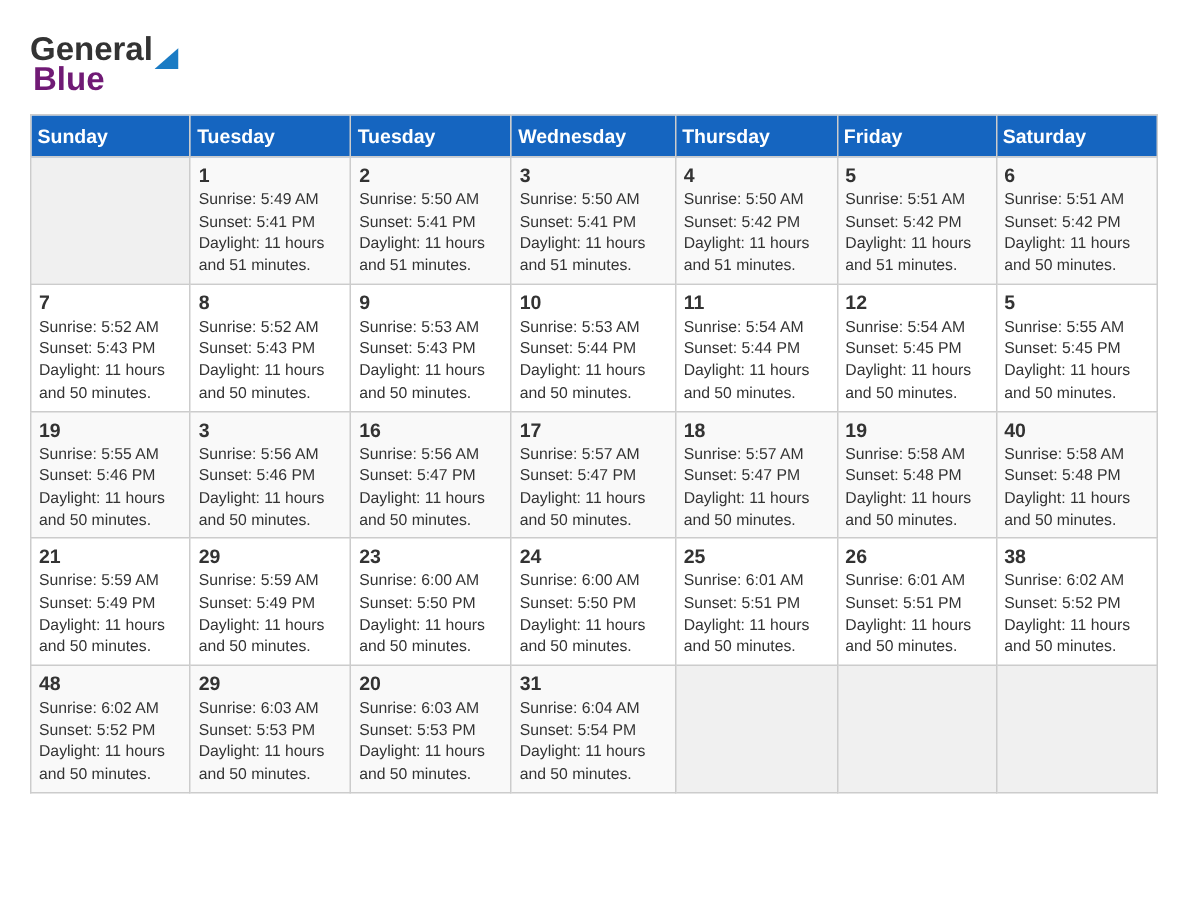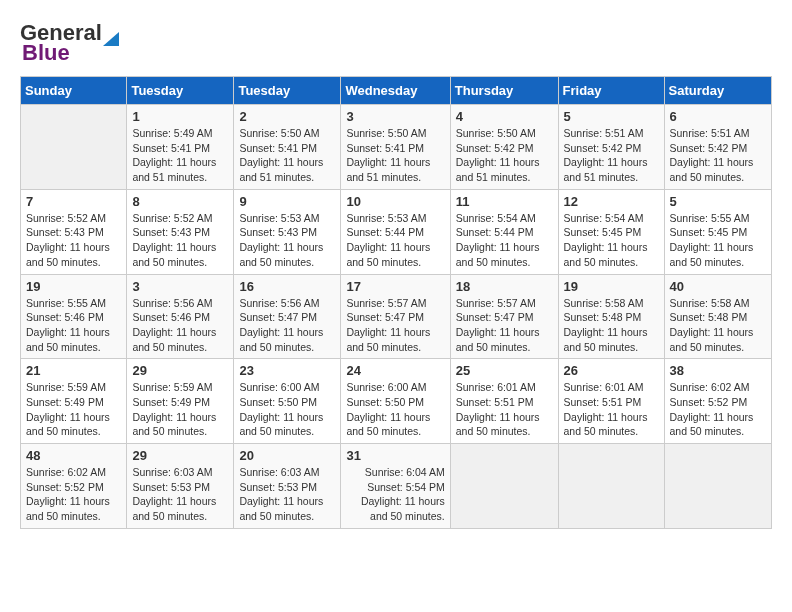--- a/index.html
+++ b/index.html
@@ -321,21 +321,21 @@
         </td>
         <td>
           <span class="day-num">20</span>
           <div class="day-info" style="white-space: pre-line;">Sunrise: 6:03 AM
 Sunset: 5:53 PM
 Daylight: 11 hours
 and 50 minutes.</div>
         </td>
         <td>
           <span class="day-num">31</span>
-          <div class="day-info" style="white-space: pre-line; text-align: right;">Sunrise: 6:04 AM
+          <div class="day-info" style="white-space: pre-line;">Sunrise: 6:04 AM
 Sunset: 5:54 PM
 Daylight: 11 hours
 and 50 minutes.</div>
         </td>
         <td class="empty-cell"></td>
         <td class="empty-cell"></td>
         <td class="empty-cell"></td>
       </tr>
     </tbody>
 </table>

